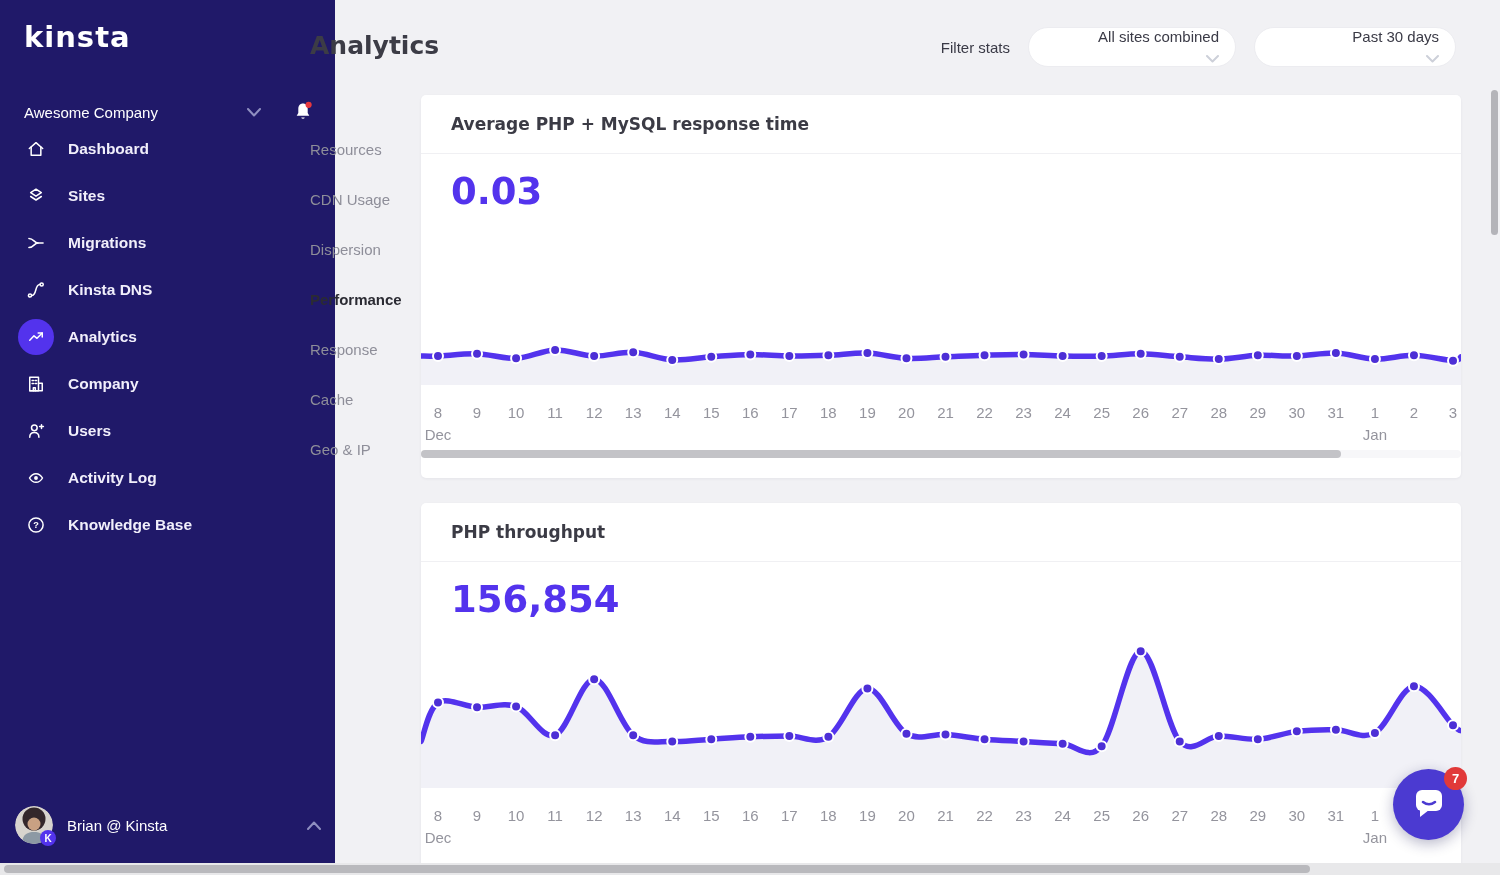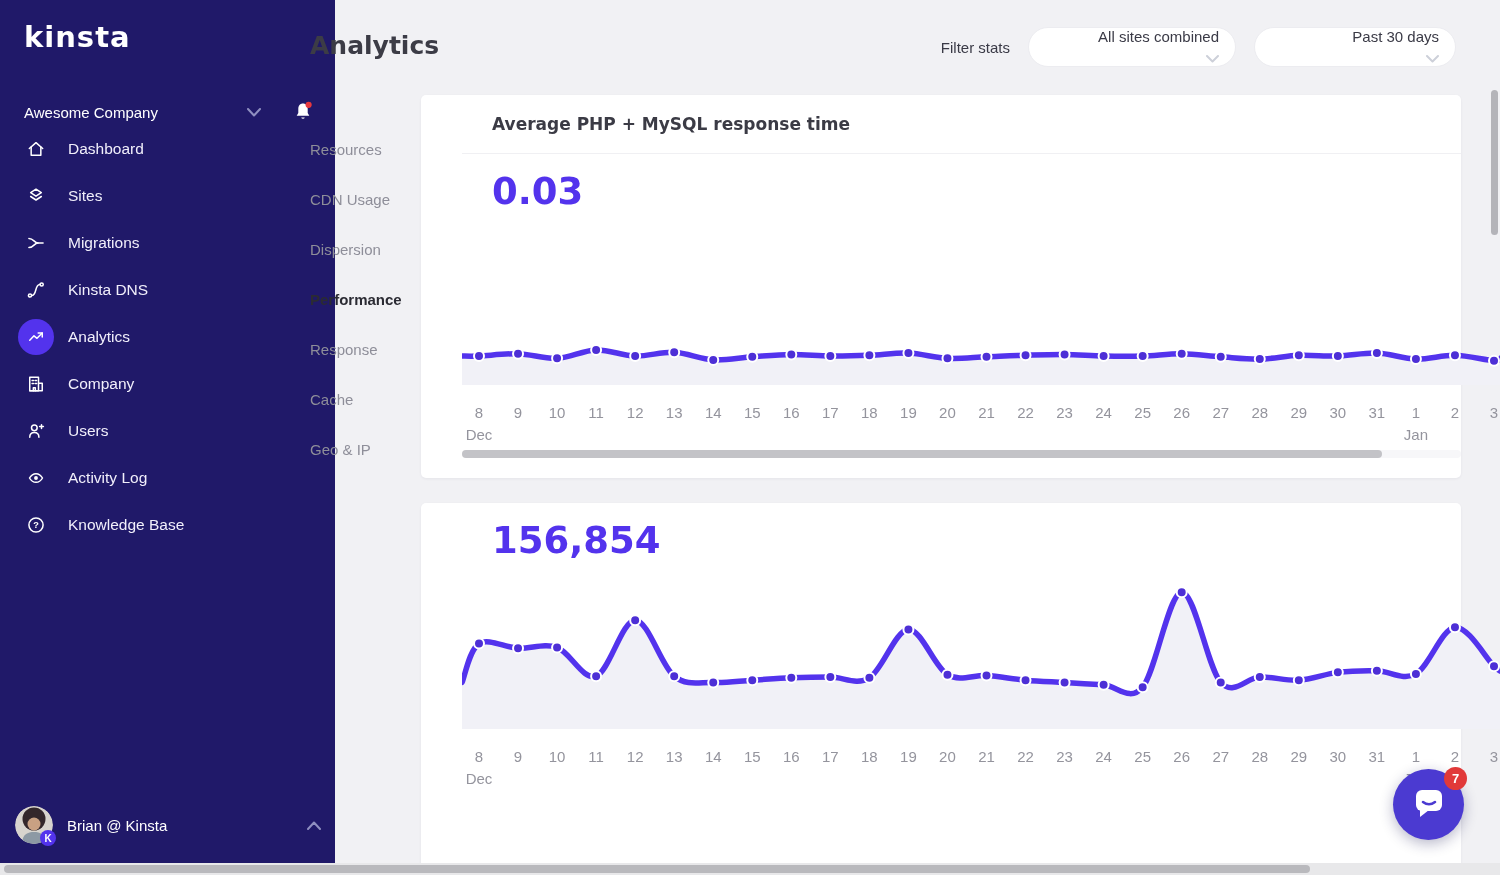--- a/index.html
+++ b/index.html
@@ -30,21 +30,21 @@
   .bell-wrap { display:flex; }
   .menu { position:absolute; left:0; top:125px; width:100%; }
   .menu-item {
     height:47px; display:flex; align-items:center; padding-left:18px; cursor:pointer;
   }
   .menu-icon {
     width:36px; height:36px; border-radius:50%;
     display:flex; align-items:center; justify-content:center; flex:0 0 36px;
   }
   .menu-icon.active-icon { background:var(--accent,#5333ED); }
-  .menu-label { color:#F1EFFB; font-size:15.5px; margin-left:14px; }
+  .menu-label { color:#F1EFFB; font-size:15.5px; margin-left:14px;font-weight:bold; }
   .user-row {
     position:absolute; left:15px; right:14px; bottom:30px; height:40px;
     display:flex; align-items:center; cursor:pointer;
   }
   .avatar-wrap { position:relative; width:38px; height:38px; flex:0 0 38px; }
   .avatar { width:38px; height:38px; border-radius:50%; overflow:hidden; display:block; }
   .avatar-badge {
     position:absolute; right:-3px; bottom:-2px; width:16px; height:16px; border-radius:50%;
     background:var(--accent,#5333ED); color:#fff; font-size:10px; font-weight:bold;
     display:flex; align-items:center; justify-content:center;
@@ -67,21 +67,21 @@
   .pill-sites { width:208px; }
   .pill-range { width:202px; }
   
   .subnav { position:absolute; left:310px; top:124px; width:100px; }
   .subnav-item { height:50px; display:flex; align-items:center; font-size:15px; color:#8E8E99; cursor:pointer; white-space:nowrap; }
   .subnav-item.active { color:#2B2B33; font-weight:bold; }
   
   .cards { position:absolute; left:421px; top:95px; width:1040px; }
   .card {
     background:var(--card-bg,#fff); border-radius:5px;
-    box-shadow:0 1px 3px rgba(26,26,67,0.06); margin-bottom:25px;padding-left:41px;
+    box-shadow:0 1px 3px rgba(26,26,67,0.06); margin-bottom:25px;
   }
   .card-1 { height:383px; }
   .card-2 { height:420px; }
   .card-header {
     height:59px; border-bottom:1px solid #F0F0F3;
     display:flex; align-items:center; padding:0 30px;
   }
   .card-title { font-family:"DejaVu Sans", sans-serif; font-size:17px; font-weight:600; color:#3B3B45; }
   .metric {
     padding:16px 30px 6px;
@@ -354,20 +354,23 @@
         <text x="1032" y="198" text-anchor="middle" class="tick">3</text>
         <text x="17" y="220" text-anchor="middle" class="tick">Dec</text>
         <text x="953.9230769230769" y="220" text-anchor="middle" class="tick">Jan</text>
       </svg>
     <div class="card-scroll-track">
       <div class="card-scroll-thumb"></div>
     </div>
   </section>
 
   <section class="card card-2">
+    <div class="card-header">
+      <span class="card-title">PHP throughput</span>
+    </div>
     <div class="metric">156,854</div>
     <svg class="chart" width="1040" height="222" viewBox="0 0 1040 222">
         <path d="M0 113.49473684210525C2.8333333333333335 107.00350877192982 7.660256410256411 80.259649122807 17 74.54736842105262C26.33974358974359 68.83508771929824 43.02564102564103 78.5719298245614 56.03846153846154 79.22105263157894C69.05128205128206 79.87017543859649 82.06410256410257 73.76842105263157 95.07692307692308 78.44210526315788C108.08974358974359 83.1157894736842 121.1025641025641 111.80701754385966 134.1153846153846 107.26315789473685C147.12820512820514 102.71929824561404 160.14102564102564 51.17894736842105 173.15384615384616 51.17894736842105C186.16666666666669 51.17894736842105 199.17948717948718 96.87719298245615 212.1923076923077 107.26315789473685C225.20512820512823 117.64912280701755 238.21794871794873 112.8456140350877 251.23076923076923 113.49473684210525C264.2435897435897 114.1438596491228 277.2564102564103 111.93684210526317 290.2692307692308 111.15789473684211C303.28205128205127 110.37894736842105 316.2948717948718 109.34035087719298 329.3076923076923 108.82105263157894C342.3205128205128 108.3017543859649 355.33333333333337 108.0421052631579 368.34615384615387 108.0421052631579C381.35897435897436 108.0421052631579 394.3717948717949 116.74035087719297 407.3846153846154 108.82105263157894C420.3974358974359 100.9017543859649 433.41025641025647 61.045614035087716 446.42307692307696 60.526315789473685C459.43589743589746 60.007017543859654 472.44871794871796 98.04561403508771 485.46153846153845 105.70526315789473C498.47435897435895 113.36491228070176 511.4871794871795 105.57543859649122 524.5 106.48421052631579C537.5128205128206 107.39298245614036 550.525641025641 109.98947368421054 563.5384615384615 111.15789473684211C576.5512820512821 112.32631578947368 589.5641025641025 112.7157894736842 602.5769230769231 113.49473684210525C615.5897435897436 114.27368421052631 628.6025641025641 115.05263157894737 641.6153846153846 115.83157894736843C654.6282051282052 116.61052631578949 667.6410256410256 133.61754385964912 680.6538461538462 118.16842105263157C693.6666666666667 102.71929824561403 706.6794871794872 23.91578947368421 719.6923076923077 23.136842105263156C732.7051282051283 22.357894736842102 745.7179487179487 99.3438596491228 758.7307692307693 113.49473684210525C771.7435897435898 127.6456140350877 784.7564102564103 108.43157894736842 797.7692307692308 108.0421052631579C810.7820512820514 107.65263157894736 823.7948717948718 111.93684210526317 836.8076923076924 111.15789473684211C849.8205128205129 110.37894736842105 862.8333333333334 104.92631578947368 875.8461538461539 103.36842105263158C888.8589743589745 101.81052631578947 901.8717948717949 101.55087719298245 914.8846153846155 101.81052631578947C927.897435897436 102.0701754385965 940.9102564102564 112.19649122807019 953.9230769230769 104.92631578947369C966.9358974358975 97.6561403508772 979.9487179487179 59.487719298245615 992.9615384615385 58.189473684210526C1005.974358974359 56.89122807017544 1024.1602564102564 89.73684210526315 1032 97.13684210526316C1039.8397435897436 104.53684210526316 1038.6666666666667 101.68070175438596 1040 102.58947368421053 L 1040 160 L 0 160 Z" fill="#F1F1F7" stroke="none"></path>
         <path d="M0 113.49473684210525C2.8333333333333335 107.00350877192982 7.660256410256411 80.259649122807 17 74.54736842105262C26.33974358974359 68.83508771929824 43.02564102564103 78.5719298245614 56.03846153846154 79.22105263157894C69.05128205128206 79.87017543859649 82.06410256410257 73.76842105263157 95.07692307692308 78.44210526315788C108.08974358974359 83.1157894736842 121.1025641025641 111.80701754385966 134.1153846153846 107.26315789473685C147.12820512820514 102.71929824561404 160.14102564102564 51.17894736842105 173.15384615384616 51.17894736842105C186.16666666666669 51.17894736842105 199.17948717948718 96.87719298245615 212.1923076923077 107.26315789473685C225.20512820512823 117.64912280701755 238.21794871794873 112.8456140350877 251.23076923076923 113.49473684210525C264.2435897435897 114.1438596491228 277.2564102564103 111.93684210526317 290.2692307692308 111.15789473684211C303.28205128205127 110.37894736842105 316.2948717948718 109.34035087719298 329.3076923076923 108.82105263157894C342.3205128205128 108.3017543859649 355.33333333333337 108.0421052631579 368.34615384615387 108.0421052631579C381.35897435897436 108.0421052631579 394.3717948717949 116.74035087719297 407.3846153846154 108.82105263157894C420.3974358974359 100.9017543859649 433.41025641025647 61.045614035087716 446.42307692307696 60.526315789473685C459.43589743589746 60.007017543859654 472.44871794871796 98.04561403508771 485.46153846153845 105.70526315789473C498.47435897435895 113.36491228070176 511.4871794871795 105.57543859649122 524.5 106.48421052631579C537.5128205128206 107.39298245614036 550.525641025641 109.98947368421054 563.5384615384615 111.15789473684211C576.5512820512821 112.32631578947368 589.5641025641025 112.7157894736842 602.5769230769231 113.49473684210525C615.5897435897436 114.27368421052631 628.6025641025641 115.05263157894737 641.6153846153846 115.83157894736843C654.6282051282052 116.61052631578949 667.6410256410256 133.61754385964912 680.6538461538462 118.16842105263157C693.6666666666667 102.71929824561403 706.6794871794872 23.91578947368421 719.6923076923077 23.136842105263156C732.7051282051283 22.357894736842102 745.7179487179487 99.3438596491228 758.7307692307693 113.49473684210525C771.7435897435898 127.6456140350877 784.7564102564103 108.43157894736842 797.7692307692308 108.0421052631579C810.7820512820514 107.65263157894736 823.7948717948718 111.93684210526317 836.8076923076924 111.15789473684211C849.8205128205129 110.37894736842105 862.8333333333334 104.92631578947368 875.8461538461539 103.36842105263158C888.8589743589745 101.81052631578947 901.8717948717949 101.55087719298245 914.8846153846155 101.81052631578947C927.897435897436 102.0701754385965 940.9102564102564 112.19649122807019 953.9230769230769 104.92631578947369C966.9358974358975 97.6561403508772 979.9487179487179 59.487719298245615 992.9615384615385 58.189473684210526C1005.974358974359 56.89122807017544 1024.1602564102564 89.73684210526315 1032 97.13684210526316C1039.8397435897436 104.53684210526316 1038.6666666666667 101.68070175438596 1040 102.58947368421053" fill="none" stroke="#5333ED" stroke-width="5.5" stroke-linecap="round" stroke-linejoin="round"></path>
         <circle cx="17" cy="74.54736842105262" r="5" fill="#4D2FD6" stroke="#FFFFFF" stroke-width="2"></circle>
         <circle cx="56.03846153846154" cy="79.22105263157894" r="5" fill="#4D2FD6" stroke="#FFFFFF" stroke-width="2"></circle>
         <circle cx="95.07692307692308" cy="78.44210526315788" r="5" fill="#4D2FD6" stroke="#FFFFFF" stroke-width="2"></circle>
         <circle cx="134.1153846153846" cy="107.26315789473685" r="5" fill="#4D2FD6" stroke="#FFFFFF" stroke-width="2"></circle>
         <circle cx="173.15384615384616" cy="51.17894736842105" r="5" fill="#4D2FD6" stroke="#FFFFFF" stroke-width="2"></circle>
         <circle cx="212.1923076923077" cy="107.26315789473685" r="5" fill="#4D2FD6" stroke="#FFFFFF" stroke-width="2"></circle>

